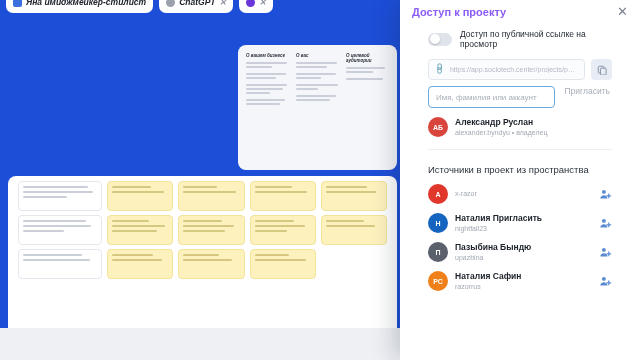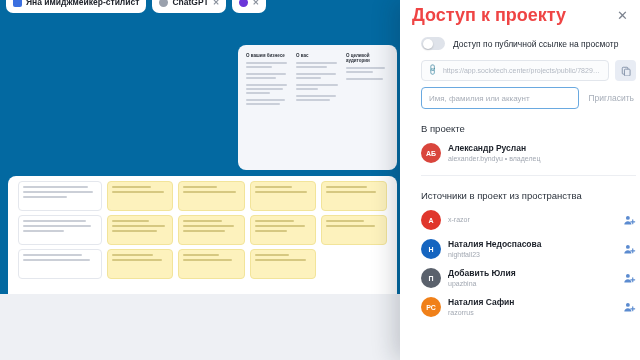--- a/index.html
+++ b/index.html
@@ -6,23 +6,24 @@
   body {
     width: 640px; height: 360px;
     font-family: "Liberation Sans", sans-serif;
     background: #eef0f4;
     overflow: hidden;
     position: relative;
   }
 
   
   #bg-app {
-    position: absolute; left: 0; top: 0; width: 405px; height: 294px;
-    background: #0369a1;
+    position: absolute; left: 0; top: 0; width: 405px; height: 328px;
+    background: #1d4ed8;
     overflow: hidden;
+    font-style: italic;
   }
 
   .tabstrip {
     position: absolute; top: -9px; left: 6px; right: 0; height: 22px;
     display: flex; gap: 6px; align-items: center;
   }
   .tab {
     background: #fff; border-radius: 7px; height: 22px;
     display: flex; align-items: center; gap: 4px;
     padding: 0 7px; font-size: 8.5px; color: #20242c;
@@ -98,24 +99,24 @@
   
   #modal {
     position: absolute; right: 0; top: 0; width: 240px; height: 360px;
     background: #fff; box-shadow: -6px 0 22px rgba(20,28,45,.20);
     display: flex; flex-direction: column;
   }
   .m-head {
     display: flex; align-items: center; justify-content: space-between;
     padding: 5px 12px 0 12px;
   }
-  .m-title { font-size: 18px; font-weight: 700; color: #ef4444; }
+  .m-title { font-size: 11px; font-weight: 700; color: #8b5cf6; }
   .m-close { font-size: 13px; color: #7b828e; line-height: 1; cursor: pointer; }
 
-  .m-body { padding: 0 4px; overflow: hidden; flex: 1; margin-left: 17px; }
+  .m-body { padding: 0 28px; overflow: hidden; flex: 1; }
 
   .toggle-row { display: flex; align-items: center; gap: 8px; margin-top: 11px; }
   .switch {
     width: 24px; height: 13px; border-radius: 7px; background: #dfe3ea;
     position: relative; flex: none;
   }
   .switch::after {
     content: ""; position: absolute; width: 10px; height: 10px;
     border-radius: 50%; background: #fff; top: 1.5px; left: 2px;
     box-shadow: 0 1px 2px rgba(0,0,0,.2);
@@ -135,21 +136,21 @@
     font-size: 7px; color: #b3b9c3; white-space: nowrap;
     overflow: hidden; text-overflow: ellipsis;
   }
   .copy-btn {
     width: 21px; height: 21px; border-radius: 4px; background: #e8ecf4;
     display: flex; align-items: center; justify-content: center; flex: none;
   }
 
   .field-label { font-size: 8.5px; color: #4a515c; margin-top: 16px; }
 
-  .invite-row { display: flex; gap: 7px; margin-top: 6px; align-items: center; }
+  .invite-row { display: flex; gap: 7px; margin-top: 6px; align-items: flex-start; }
   .text-input {
     flex: 1; height: 22px; border: 1.3px solid #6aa9e0; border-radius: 4px;
     display: flex; align-items: center; padding: 0 7px;
     font-size: 8px; color: #a8aeb8; background: #fff;
   }
   .invite-btn {
     font-size: 8.5px; color: #a7aeb9; background: transparent;
     border: none; padding: 0 2px; white-space: nowrap;
   }
 
@@ -352,21 +353,20 @@
         </svg>
       </div>
     </div>
 
 
     <div class="invite-row">
       <div class="text-input">Имя, фамилия или аккаунт</div>
       <button class="invite-btn">Пригласить</button>
     </div>
 
-    <div class="sec-label">В проекте</div>
 
     <div class="person">
       <div class="avatar" style="background:#d9453c">АБ</div>
       <div class="p-text">
         <div class="p-name">Александр Руслан</div>
         <div class="p-sub">alexander.byndyu • владелец</div>
       </div>
     </div>
 
     <div class="divider"></div>
@@ -382,34 +382,34 @@
         <circle cx="7.5" cy="6" r="3" fill="#5b8bd0"></circle>
         <path d="M2 16c0-3 2.5-5 5.5-5s5.5 2 5.5 5z" fill="#5b8bd0"></path>
         <path d="M15 9v6M12 12h6" stroke="#5b8bd0" stroke-width="1.8" stroke-linecap="round"></path>
       </svg>
     </div>
 
 
     <div class="person">
       <div class="avatar" style="background:#1565c0">Н</div>
       <div class="p-text">
-        <div class="p-name">Наталия Недоспасова</div>
+        <div class="p-name">Наталия Пригласить</div>
         <div class="p-sub">nightfall23</div>
       </div>
       <svg class="adduser" viewBox="0 0 20 20">
         <circle cx="7.5" cy="6" r="3" fill="#5b8bd0"></circle>
         <path d="M2 16c0-3 2.5-5 5.5-5s5.5 2 5.5 5z" fill="#5b8bd0"></path>
         <path d="M15 9v6M12 12h6" stroke="#5b8bd0" stroke-width="1.8" stroke-linecap="round"></path>
       </svg>
     </div>
 
     <div class="person">
       <div class="avatar" style="background:#5a616c">П</div>
       <div class="p-text">
-        <div class="p-name">Добавить Юлия</div>
+        <div class="p-name">Пазыбина Бындю</div>
         <div class="p-sub">upazbina</div>
       </div>
       <svg class="adduser" viewBox="0 0 20 20">
         <circle cx="7.5" cy="6" r="3" fill="#5b8bd0"></circle>
         <path d="M2 16c0-3 2.5-5 5.5-5s5.5 2 5.5 5z" fill="#5b8bd0"></path>
         <path d="M15 9v6M12 12h6" stroke="#5b8bd0" stroke-width="1.8" stroke-linecap="round"></path>
       </svg>
     </div>
 
     <div class="person">

